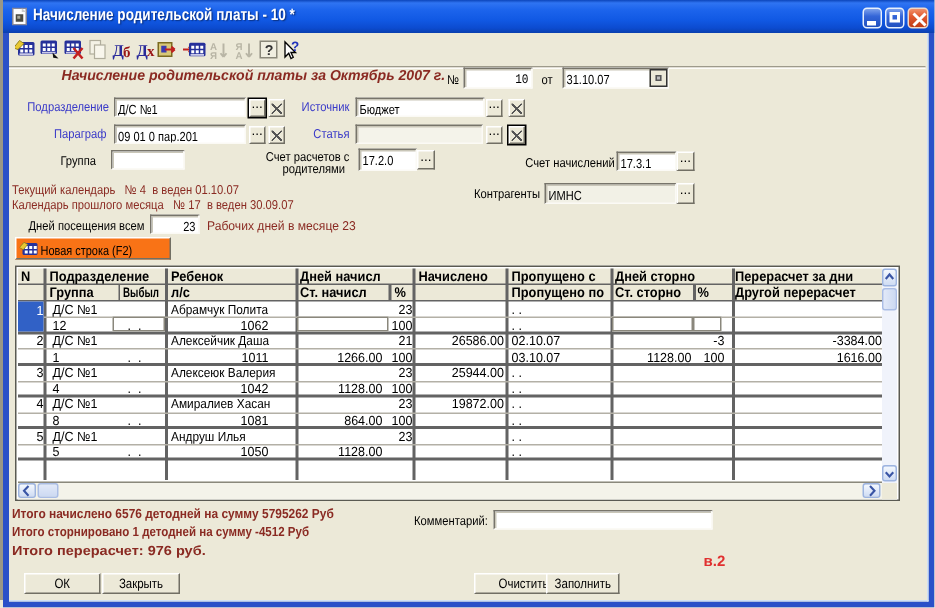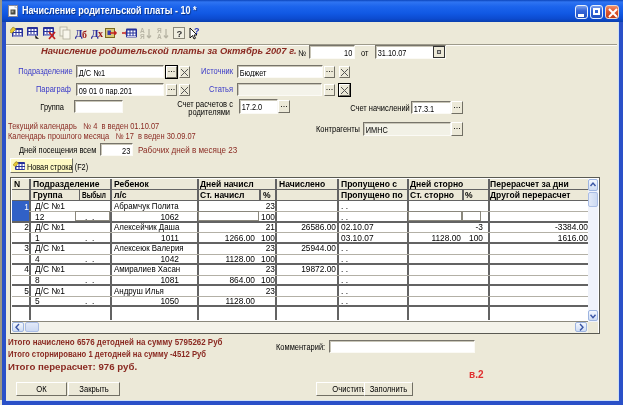--- a/index.html
+++ b/index.html
@@ -111,21 +111,21 @@
     <path d="M180 2 L180 12 L182.5 9.5 L184 13 L185.5 12.2 L184 9 L187 9 Z" fill="#fff" stroke="#000" stroke-width="0.9"></path>
     <text x="184" y="8" font-size="9" font-weight="bold" fill="#2233bb">?</text>
   </g>
 </svg>
 
 <div class="a" style="left:6px;top:44px;width:611px;height:1px;background:#9d9a8b;"></div>
 <div class="a" style="left:6px;top:45px;width:611px;height:1px;background:#fdfcf8;"></div>
 
 <div class="a" style="left:41px;top:45px;font-size:9.6px;font-weight:bold;font-style:italic;color:#8a2a22;white-space:nowrap;transform:scaleX(0.98);transform-origin:0 0;">Начисление родительской платы за Октябрь 2007 г.</div>
 <div class="lbl blk" style="left:298px;top:48px;">№</div>
-<div class="inp" style="left:309px;top:45px;width:46px;height:14px;">
+<div class="inp" style="left:309px;top:45px;width:46px;height:14px;font-family:Liberation Mono, monospace;">
     <span class="r">10</span>
   </div>
 <div class="lbl blk" style="left:361px;top:48px;">от</div>
 <div class="inp" style="left:375px;top:45px;width:71px;height:14px;">
     <span>31.10.07</span>
   </div>
 <div class="b3" style="left:433px;top:46px;width:12px;height:12px;border:1px solid #333;background:#ece9d8;">
     <div class="a" style="left:3px;top:3px;width:4px;height:4px;border:1px solid #555;background:#bbb;"></div>
   </div>
 
@@ -179,21 +179,21 @@
     <span>ИМНС</span>
   </div>
 <div class="b3" style="left:451px;top:122px;width:12px;height:14px;line-height:7px;">...</div>
 
 <div class="lbl blk" style="left:19px;top:145px;">Дней посещения всем</div>
 <div class="inp" style="left:100px;top:143px;width:33px;height:13px;">
     <span class="r">23</span>
   </div>
 <div class="red" style="left:138px;top:145px;transform:scaleX(0.95);">Рабочих дней в месяце 23</div>
 
-<div class="a" style="left:10px;top:158px;width:63px;height:15px;background:#fef9c3;border-top:1px solid #fff;border-left:1px solid #fff;border-bottom:1px solid #716F64;border-right:1px solid #716F64;">
+<div class="a" style="left:10px;top:158px;width:104px;height:15px;background:#f97316;border-top:1px solid #fff;border-left:1px solid #fff;border-bottom:1px solid #716F64;border-right:1px solid #716F64;">
   <svg class="a" style="left:2px;top:2px;" width="13" height="11" viewBox="0 0 13 11">
       <rect x="2" y="1" width="10" height="8" rx="1" fill="#26309a"></rect>
       <rect x="3.5" y="3" width="2" height="2" fill="#fff"></rect>
       <rect x="6.5" y="3" width="2" height="2" fill="#fff"></rect>
       <rect x="9.5" y="3" width="2" height="2" fill="#fff"></rect>
       <rect x="3.5" y="6" width="2" height="2" fill="#fff"></rect>
       <rect x="6.5" y="6" width="2" height="2" fill="#fff"></rect>
       <rect x="9.5" y="6" width="2" height="2" fill="#fff"></rect>
       <path d="M0 4 L3 0.5 L5.5 2 L2.5 5.5 Z" fill="#e8c832" stroke="#8a7a15" stroke-width="0.5"></path>
     </svg>

